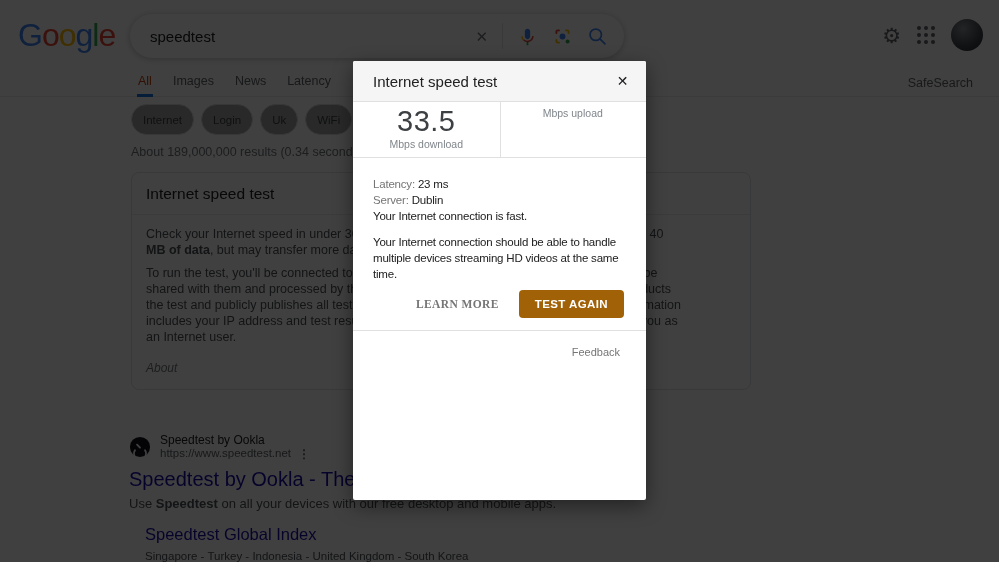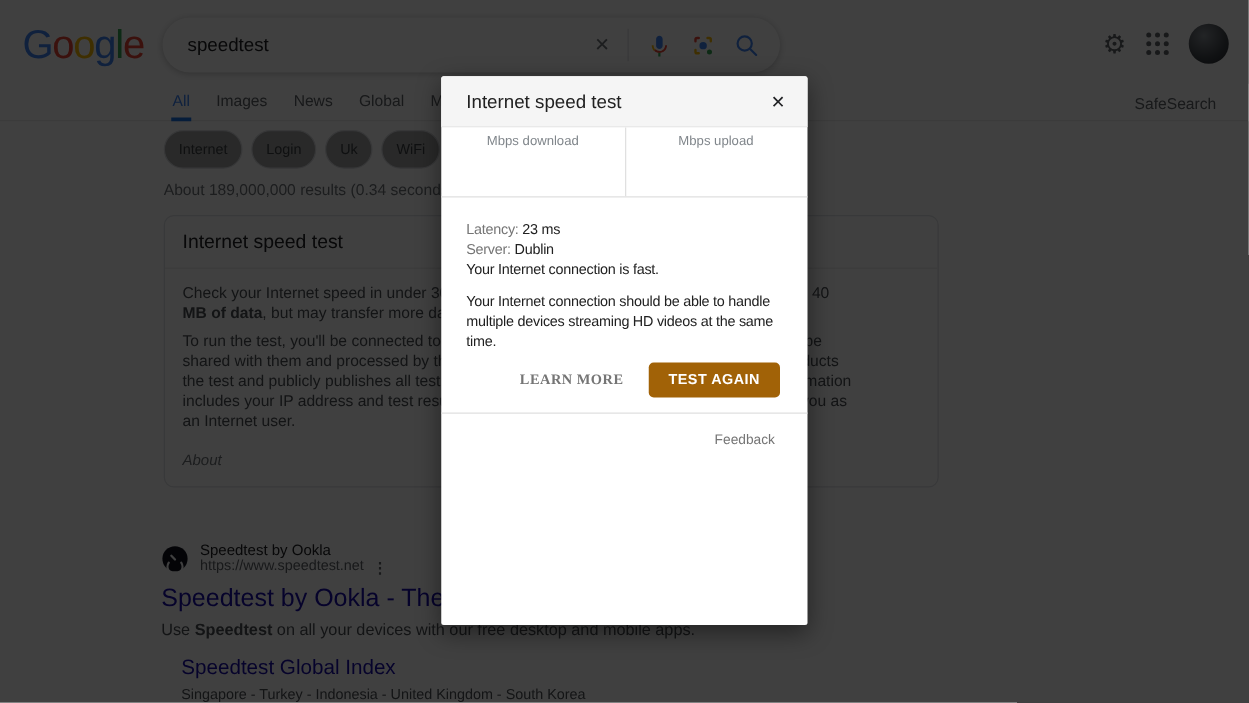--- a/index.html
+++ b/index.html
@@ -26,21 +26,21 @@
   .gear { font-size:21px; color:#5f6368; cursor:pointer; line-height:1; }
   .apps-grid { width:18px; height:18px; display:grid; grid-template-columns:repeat(3,1fr); gap:3px; cursor:pointer; }
   .apps-grid i { width:4px; height:4px; border-radius:50%; background:#5f6368; }
   .avatar { width:32px; height:32px; border-radius:50%; cursor:pointer;
     background:radial-gradient(circle at 38% 30%, #8a9097, #41464c 60%, #23262a); }
 
   
   .tabbar { position:absolute; top:67px; left:0; width:999px; height:30px; border-bottom:1px solid #ebebeb; background:#fff; }
   .tabs { position:absolute; left:137px; top:0; height:30px; display:flex; gap:19px; }
   .tab { font-size:12.5px; color:#5f6368; padding:7px 1px 0; height:30px; cursor:pointer; }
-  .tab.active { color:#3b82f6; border-bottom:3px solid #1a73e8; }
+  .tab.active { color:#c2410c; border-bottom:3px solid #1a73e8; }
   .safesearch { position:absolute; right:26px; top:9px; font-size:12.5px; color:#5f6368; cursor:pointer; }
 
   
   .chips { position:absolute; left:131px; top:104px; display:flex; gap:7px; }
   .chip { height:31px; padding:0 11px; display:flex; align-items:center; border:1px solid #dadce0;
     border-radius:16px; font-size:11.5px; color:#3c4043; background:#a3a3a3; cursor:pointer; white-space:nowrap; }
   .chip-partial { width:70px; }
 
   .result-stats { position:absolute; left:131px; top:145px; font-size:12.5px; color:#70757a; }
 
@@ -146,21 +146,21 @@
       <i></i>
   </span>
   <span class="avatar"></span>
 </div>
 
 <div class="tabbar">
   <div class="tabs">
       <div class="tab active">All</div>
       <div class="tab">Images</div>
       <div class="tab">News</div>
-      <div class="tab">Global</div>
+      <div class="tab">Latency</div>
       <div class="tab">Maps</div>
     </div>
   <div class="safesearch">SafeSearch</div>
 </div>
 
 <div class="chips">
   <div class="chip">Internet</div>
     <div class="chip">Login</div>
     <div class="chip">Uk</div>
     <div class="chip">WiFi</div>
@@ -212,20 +212,21 @@
 
 <div class="overlay"></div>
 
 <div class="modal">
   <div class="modal-header">
     <span>Internet speed test</span>
     <span class="modal-close">✕</span>
   </div>
   <div class="modal-stats">
     <div class="stat-cell">
+      <div class="stat-value">33.5</div>
       <div class="stat-label">Mbps download</div>
     </div>
     <div class="stats-vdivider"></div>
     <div class="stat-cell">
       <div class="stat-label">Mbps upload</div>
     </div>
   </div>
   <div class="modal-body">
     <div class="modal-line"><span class="label-gray">Latency:</span> <span>23 ms</span></div>
     <div class="modal-line"><span class="label-gray">Server:</span> <span>Dublin</span></div>

